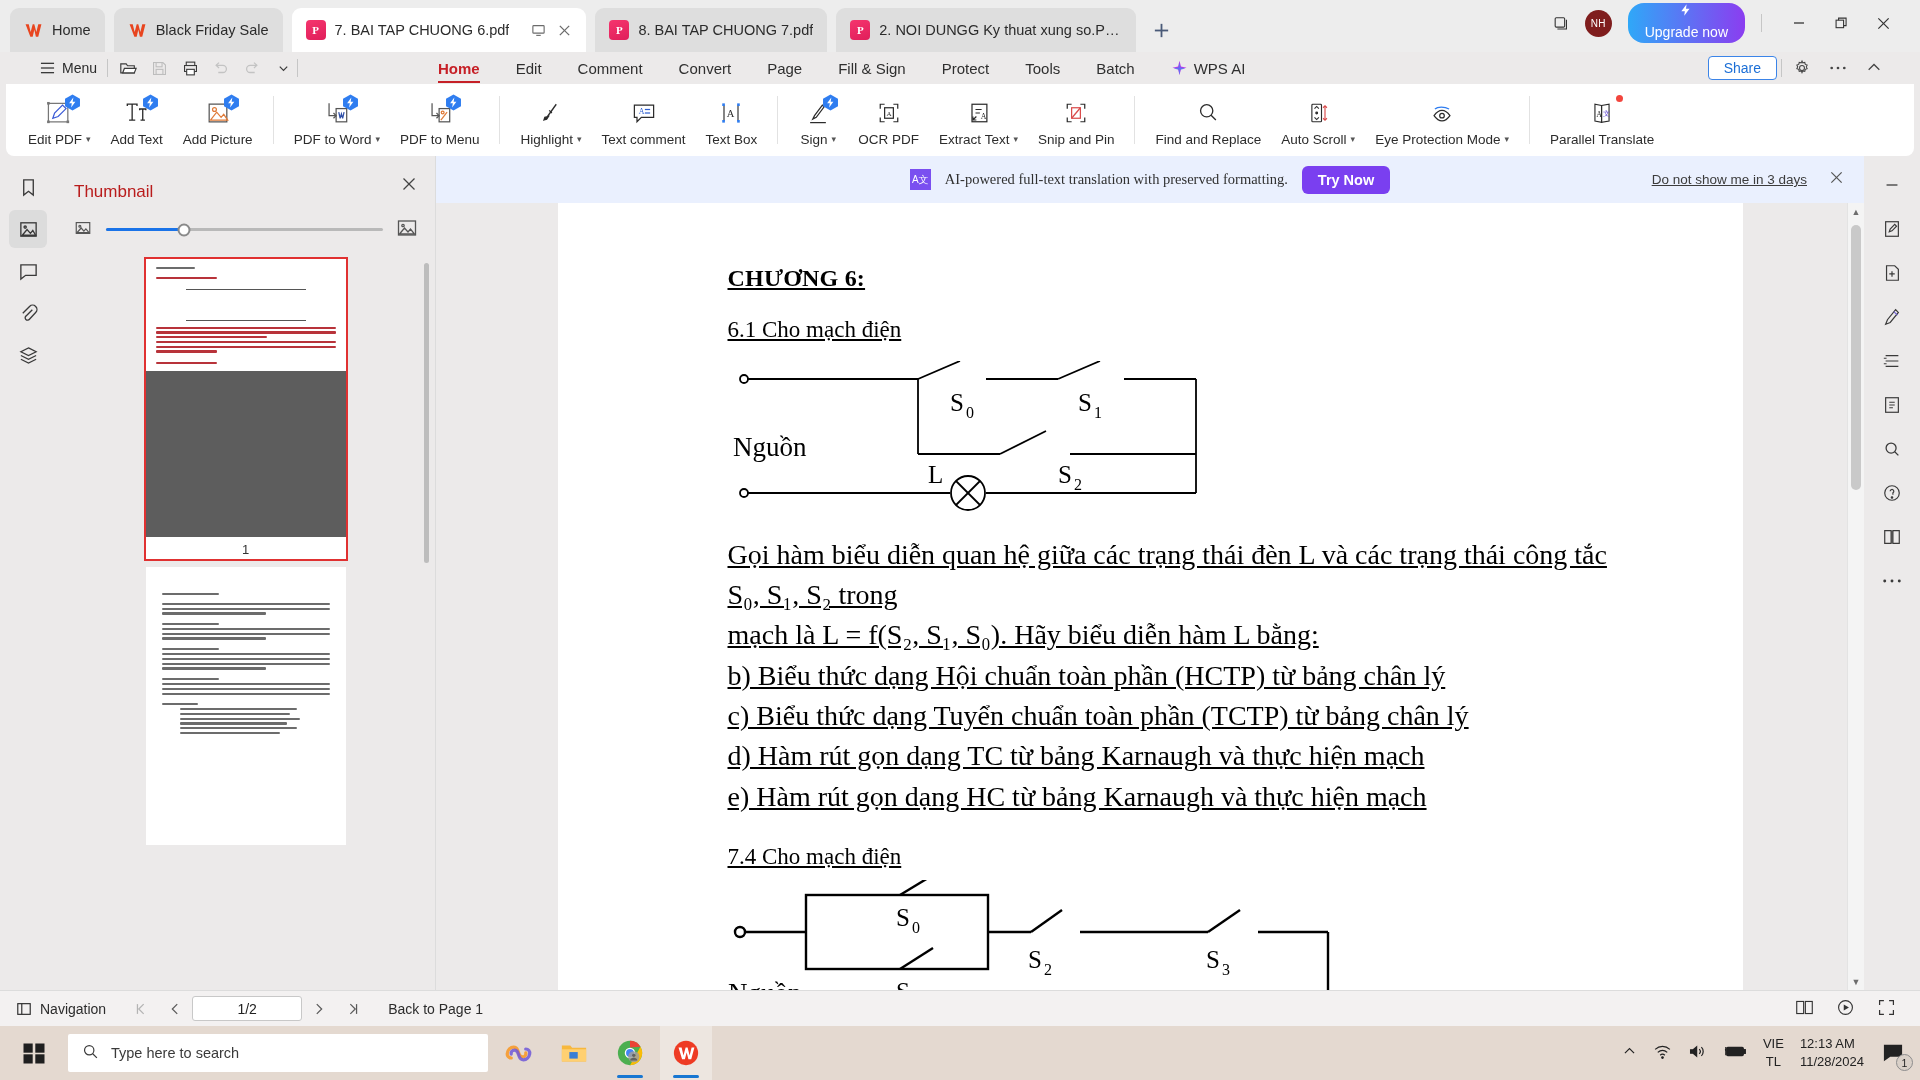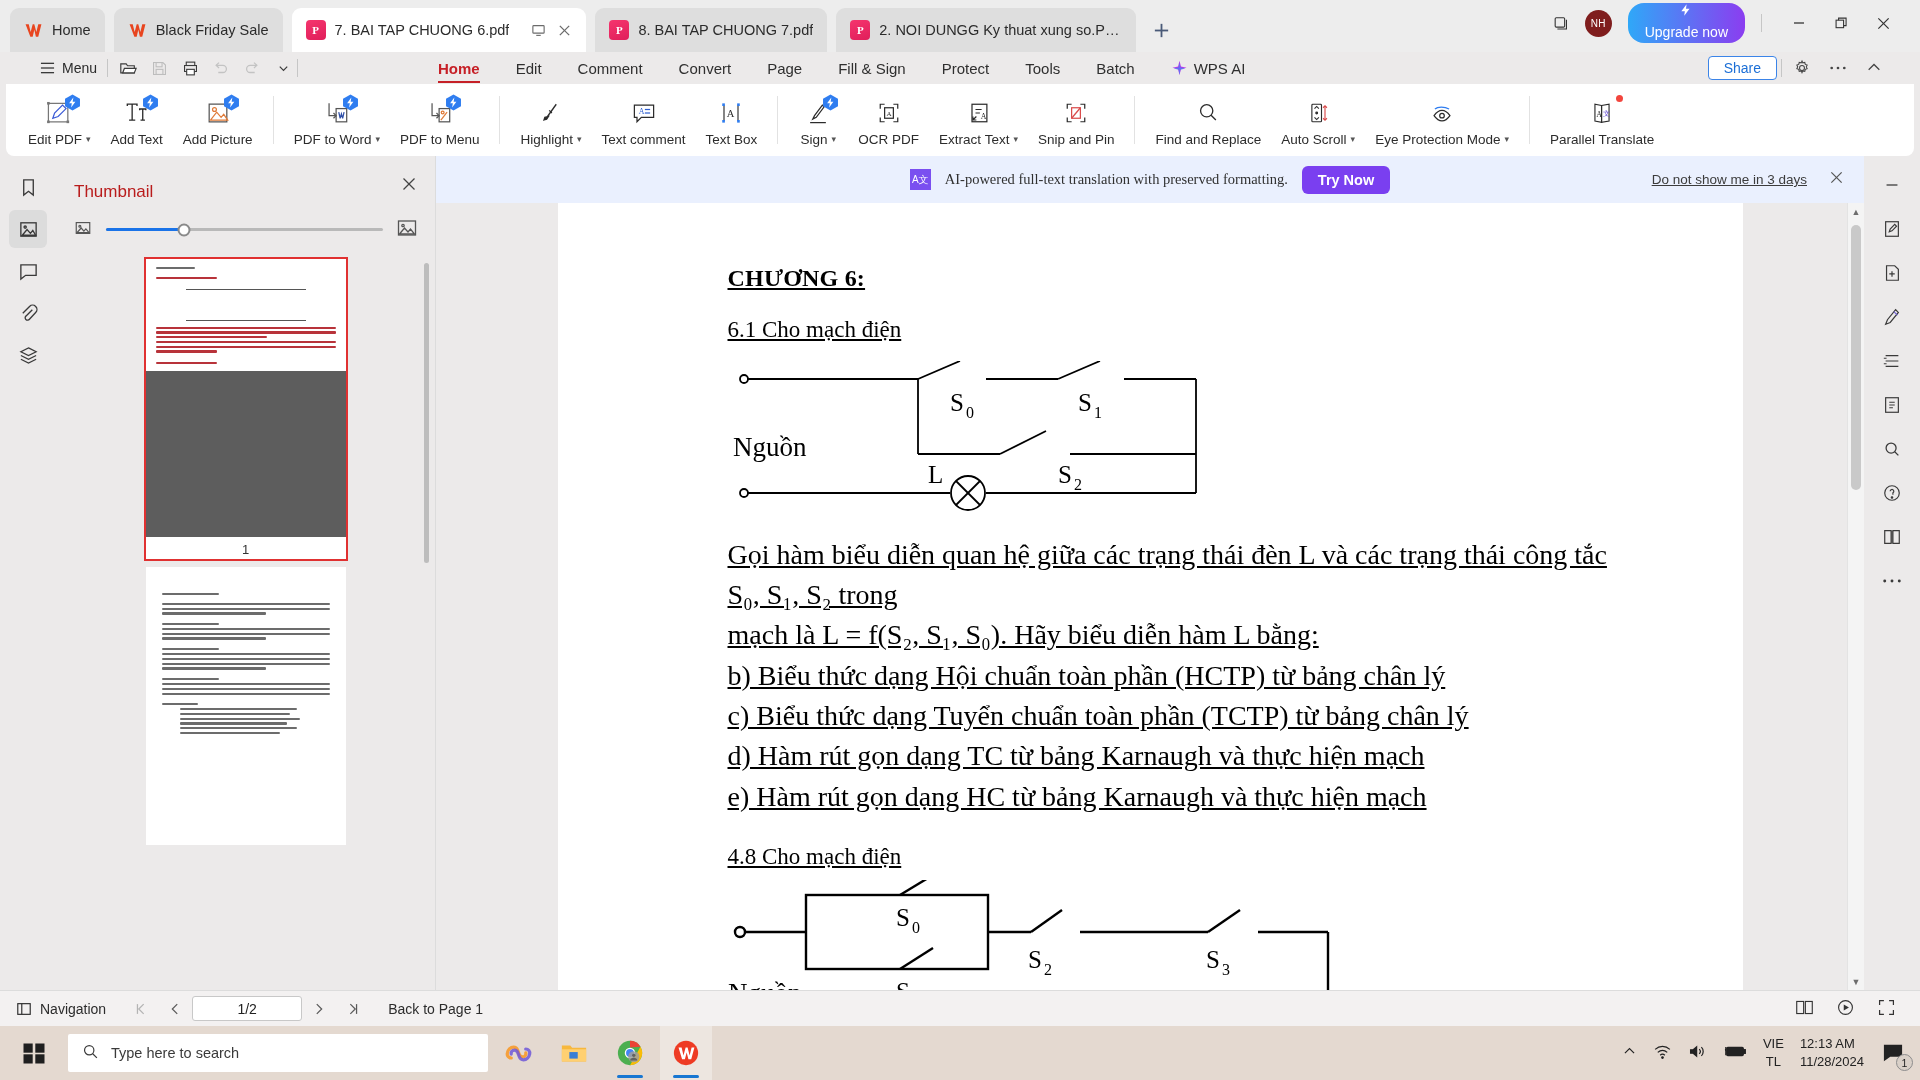--- a/index.html
+++ b/index.html
@@ -946,21 +946,21 @@
             <div class="body-p">
               <div>Gọi hàm biểu diễn quan hệ giữa các trạng thái đèn L và các trạng thái công tắc S₀, S₁, S₂ trong</div>
               <div>mạch là L = f(S₂, S₁, S₀). Hãy biểu diễn hàm L bằng:</div>
               <div>b) Biểu thức dạng Hội chuẩn toàn phần (HCTP) từ bảng chân lý</div>
               <div>c) Biểu thức dạng Tuyển chuẩn toàn phần (TCTP) từ bảng chân lý</div>
               <div>d) Hàm rút gọn dạng TC từ bảng Karnaugh và thực hiện mạch</div>
               <div>e) Hàm rút gọn dạng HC từ bảng Karnaugh và thực hiện mạch</div>
             </div>
 
             <div style="height:24px"></div>
-            <div class="ln">4.8 Cho mạch điện</div>
+            <div class="ln">7.4 Cho mạch điện</div>
 
             <div style="margin-top:6px;">
               <svg width="800" height="130" viewBox="0 0 800 130" fill="none" stroke="#000" stroke-width="2.4" font-family="Liberation Serif, serif">
                 <circle cx="12" cy="52" r="5" fill="#fff"></circle>
                 <line x1="17" y1="52" x2="78" y2="52"></line>
                 <rect x="78" y="15" width="182" height="74"></rect>
 
                 <line x1="172" y1="15" x2="205" y2="-5"></line>
 
                 <line x1="172" y1="89" x2="205" y2="68"></line>

